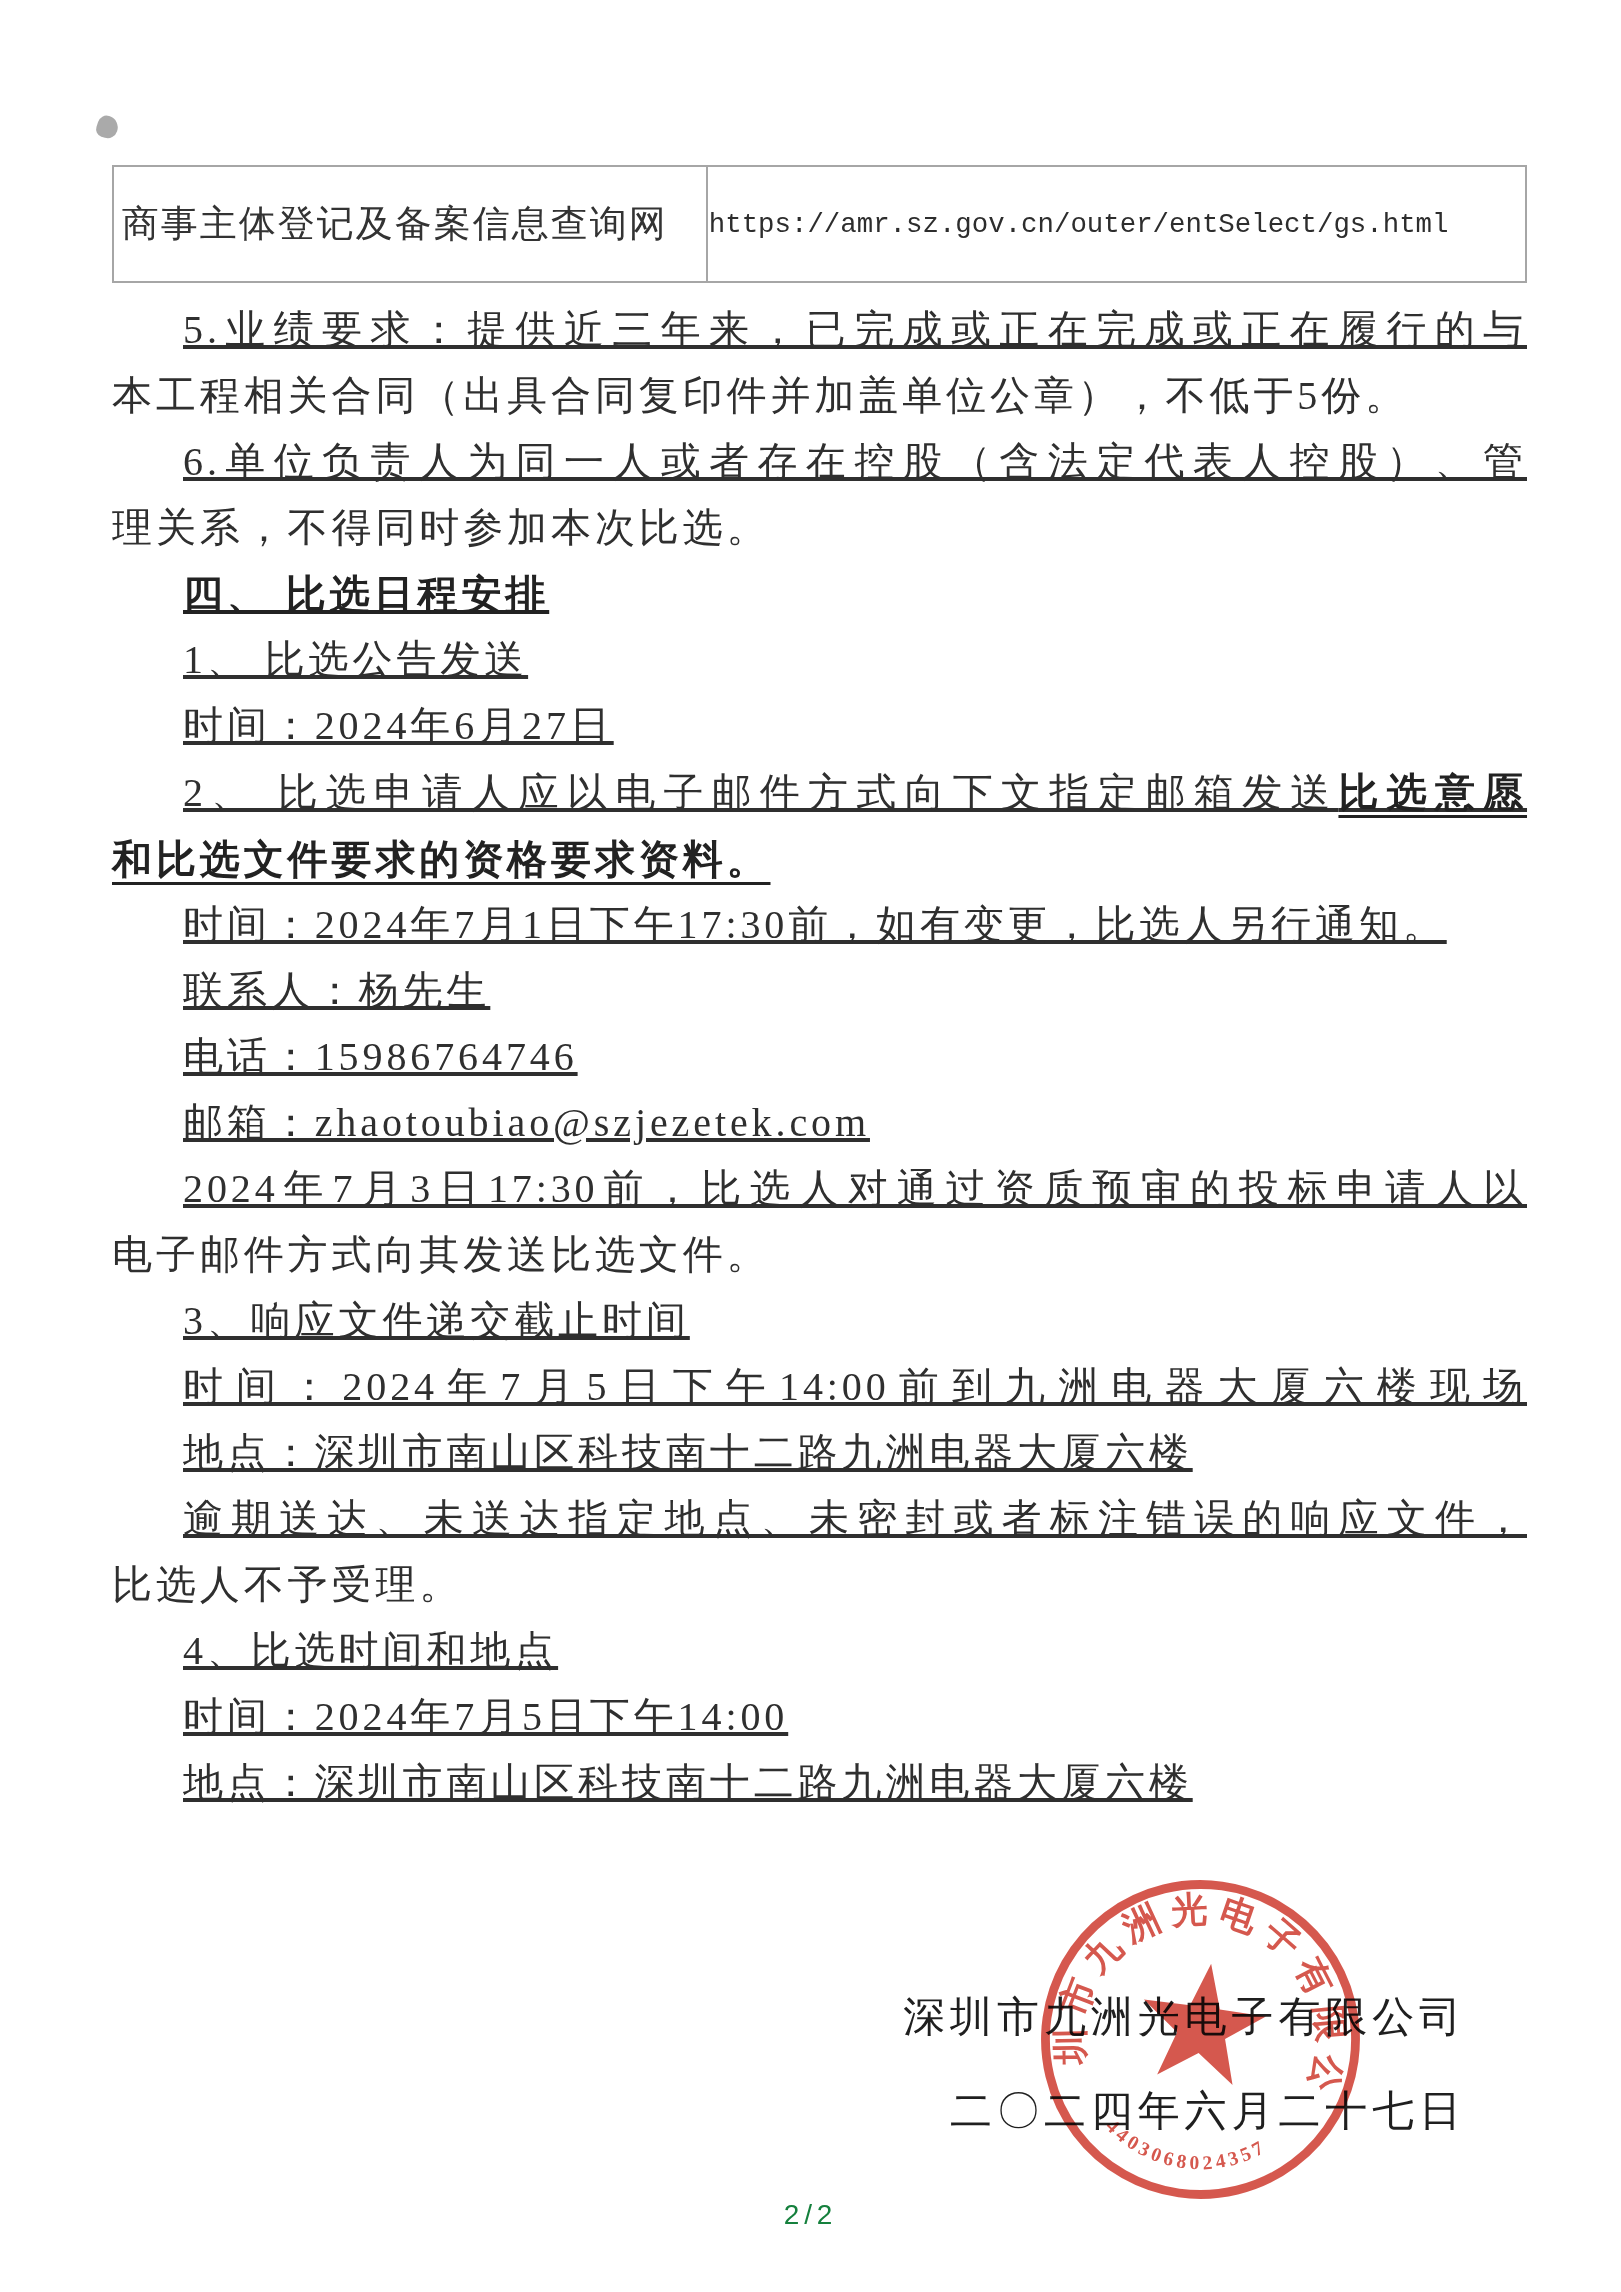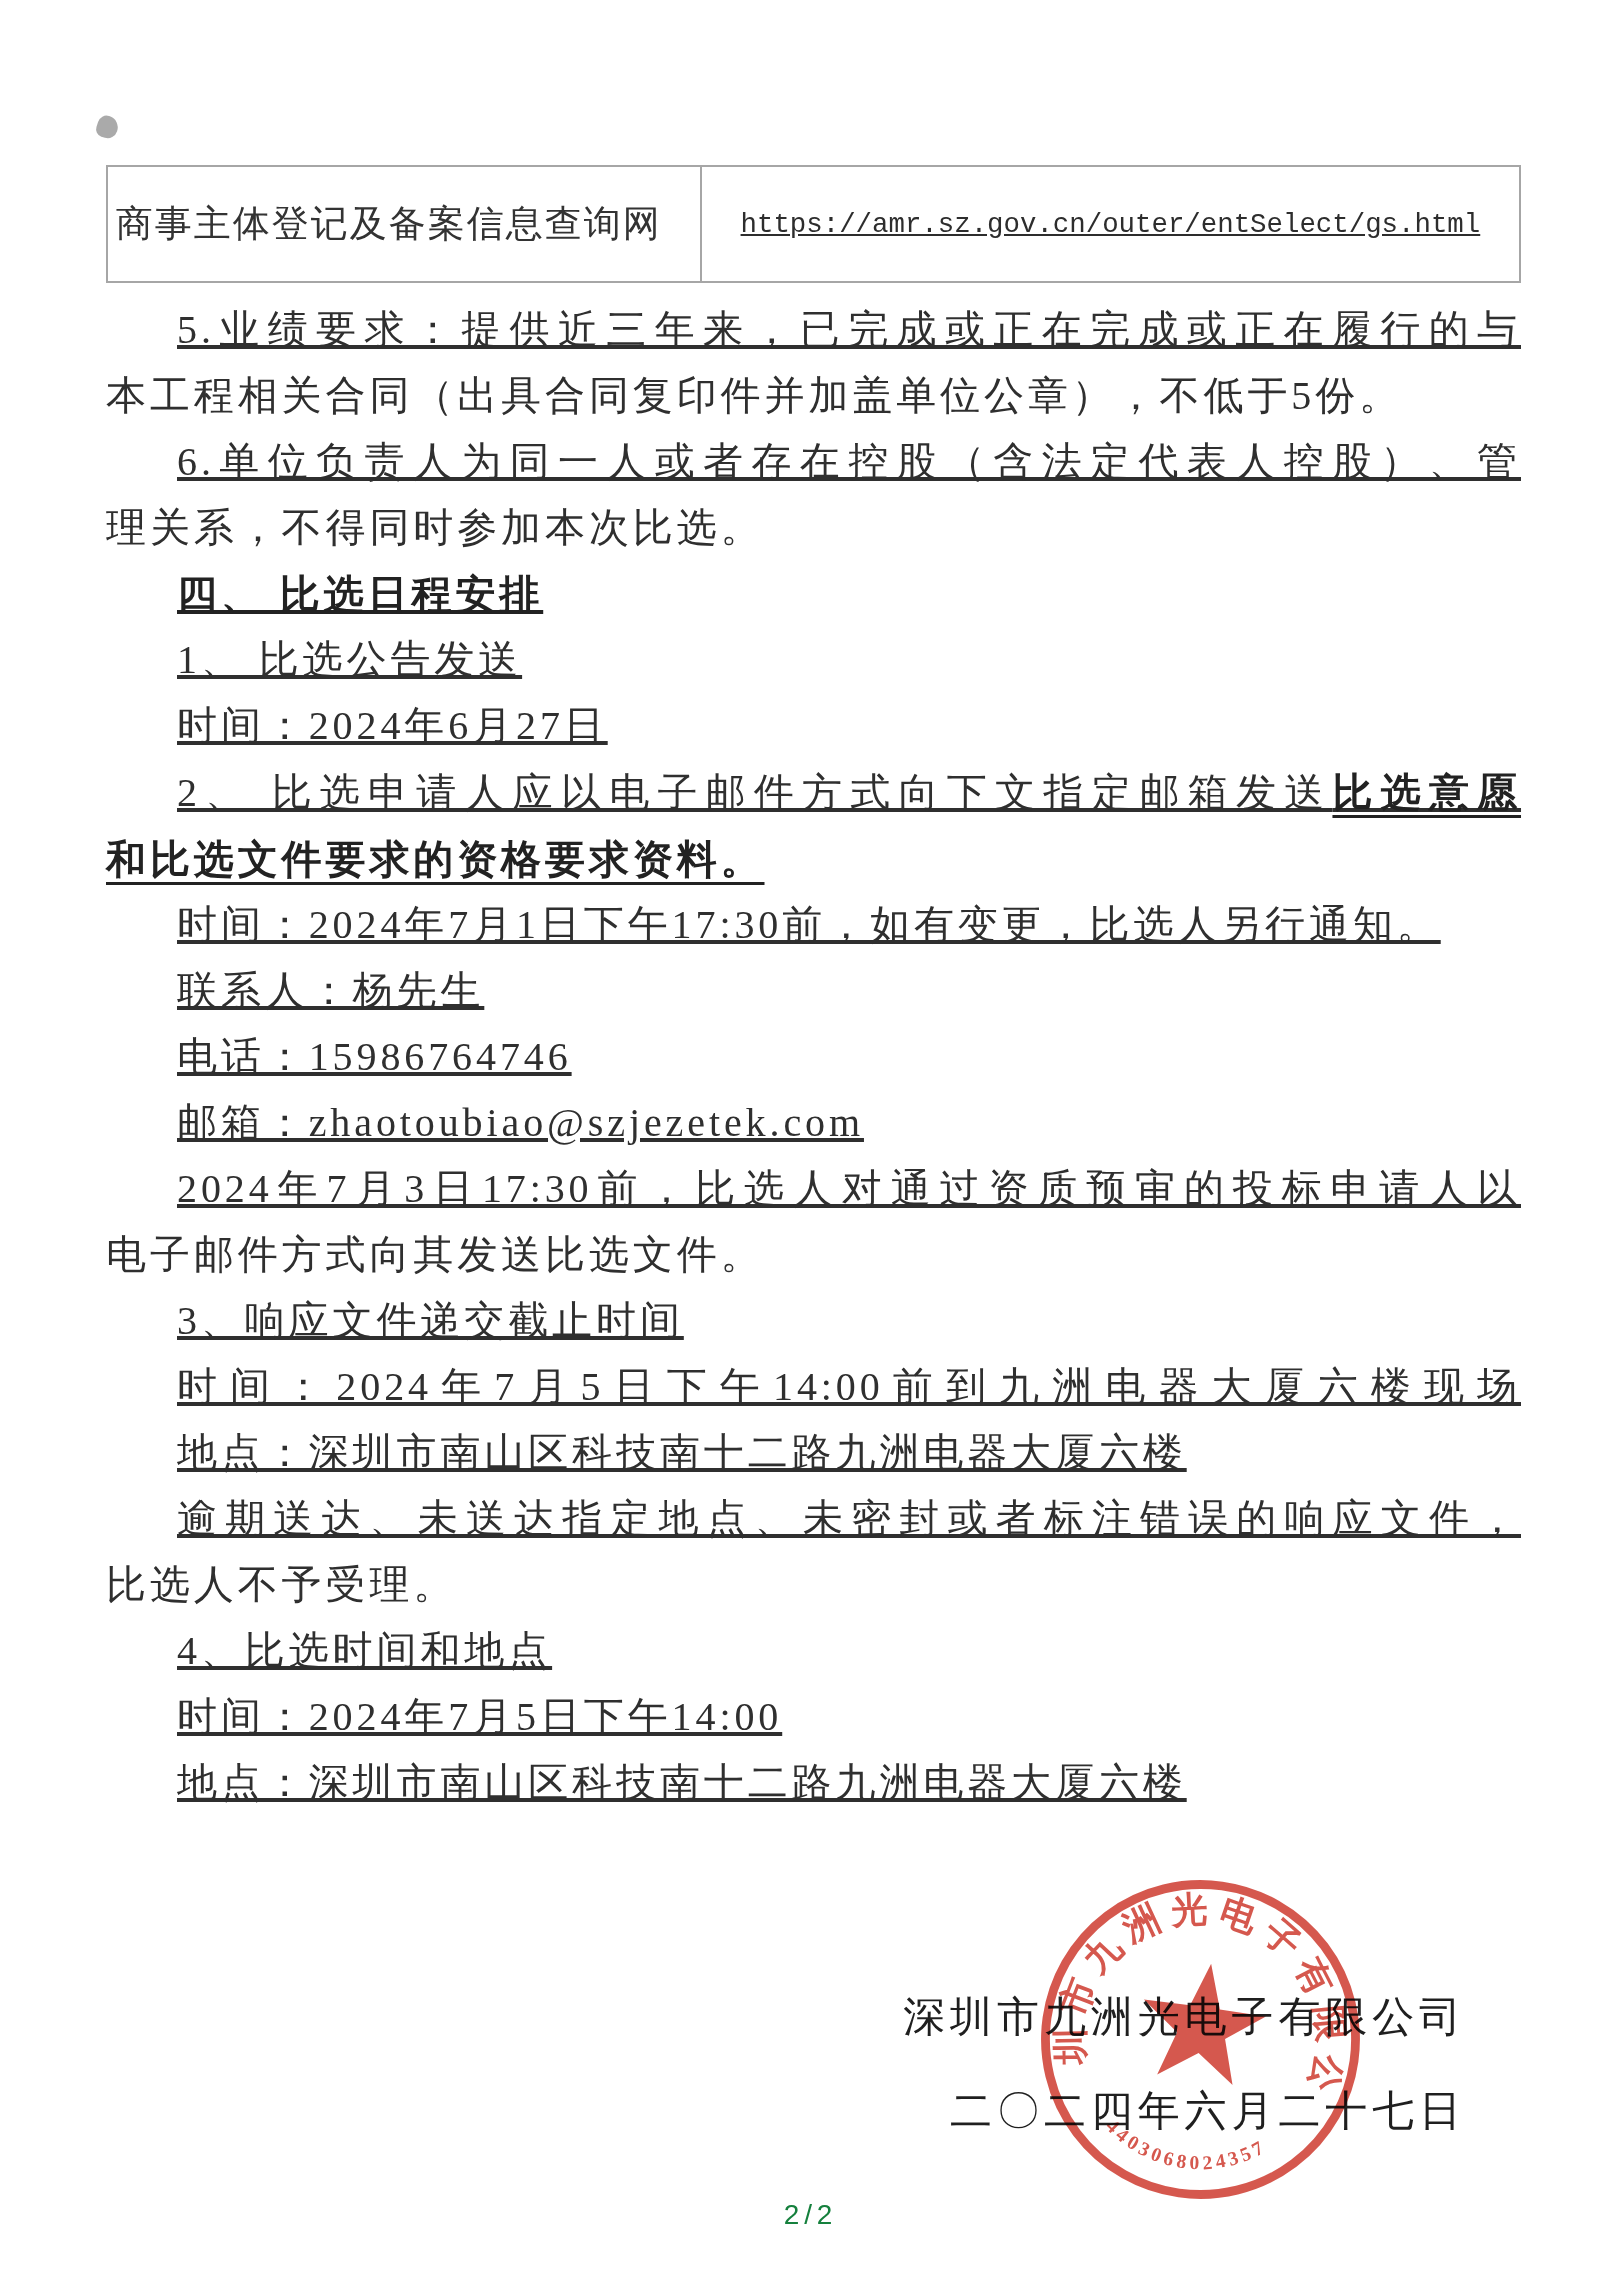--- a/index.html
+++ b/index.html
@@ -10,34 +10,34 @@
     background:#ffffff;
     overflow:hidden;
     font-family:"Liberation Serif",serif;
     color:#2f2f2f;
   }
   .scan-smudge{
     position:absolute;left:97px;top:116px;width:20.6px;height:21.6px;
     background:#8d8d8d;border-radius:45% 60% 50% 40%;
     transform:rotate(18deg);opacity:.75;
   }
-  .doc{position:absolute;left:106px;top:165px;width:1415px;}
+  .doc{position:absolute;left:112px;top:165px;width:1415px;}
   table.info-table{
     width:100%;height:118px;border-collapse:collapse;table-layout:fixed;
     margin:0 0 13.7px 0;
   }
   table.info-table td{
     border:2px solid #a6a6a6;vertical-align:middle;background:#fff;
   }
   td.cell-name{
     width:583px;font-size:37px;letter-spacing:2px;padding-left:7.8px;color:#333;
   }
   td.cell-url{
     font-family:"Liberation Mono",monospace;font-size:27.4px;letter-spacing:0px;
-    text-align:center;color:#2d2d2d;text-decoration:underline;
+    text-align:left;color:#2d2d2d;
   }
   .bodytext{margin-top:0;}
   .ln{
     font-size:40px;line-height:66px;letter-spacing:3.9px;white-space:nowrap;
   }
   .ln.ind{text-indent:71px;text-decoration:underline;}
   .ln.j{
     white-space:normal;text-align:justify;text-align-last:justify;
     letter-spacing:3.9px;
   }

